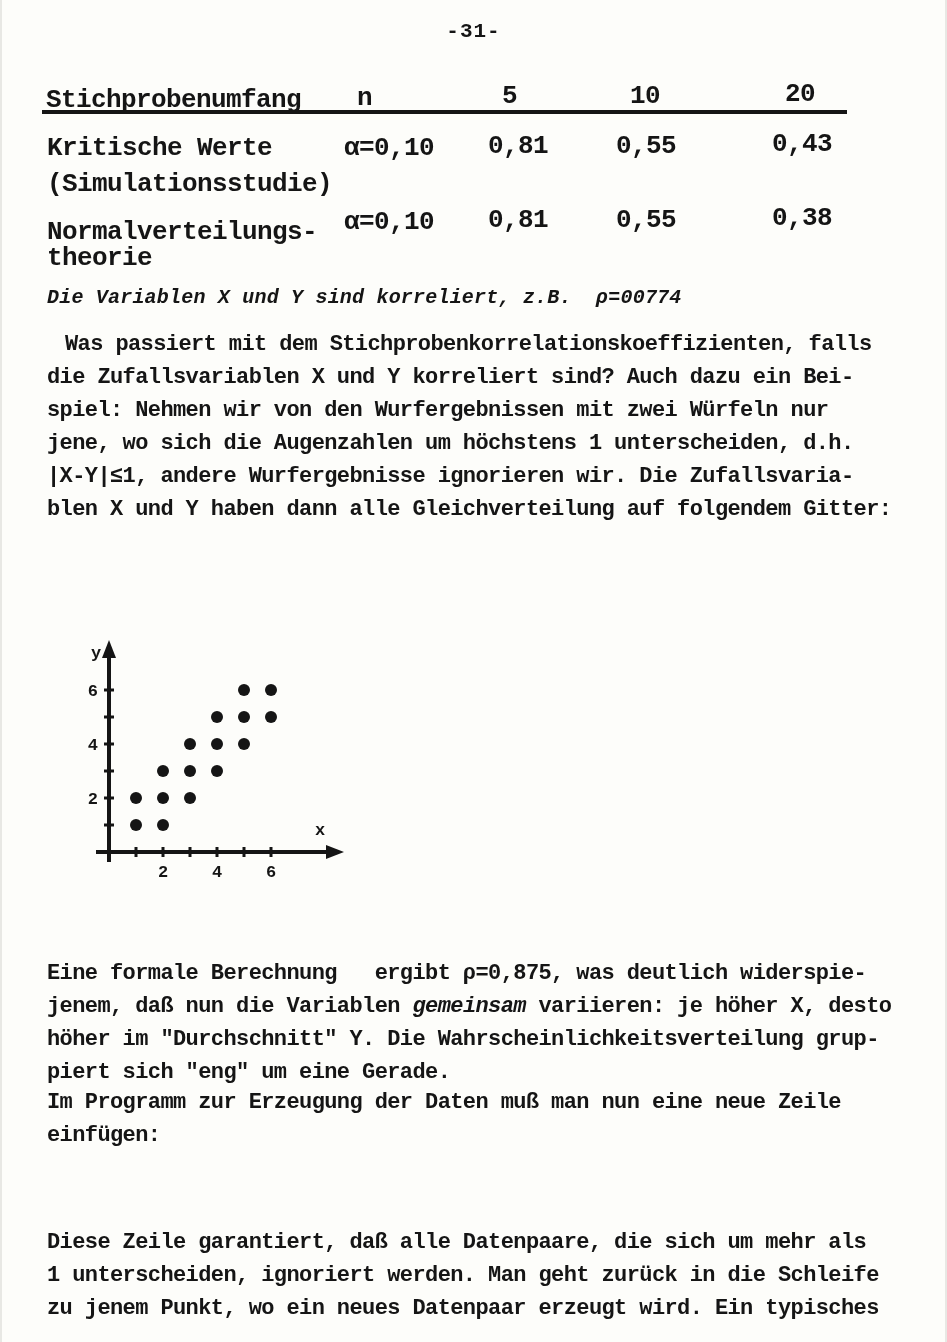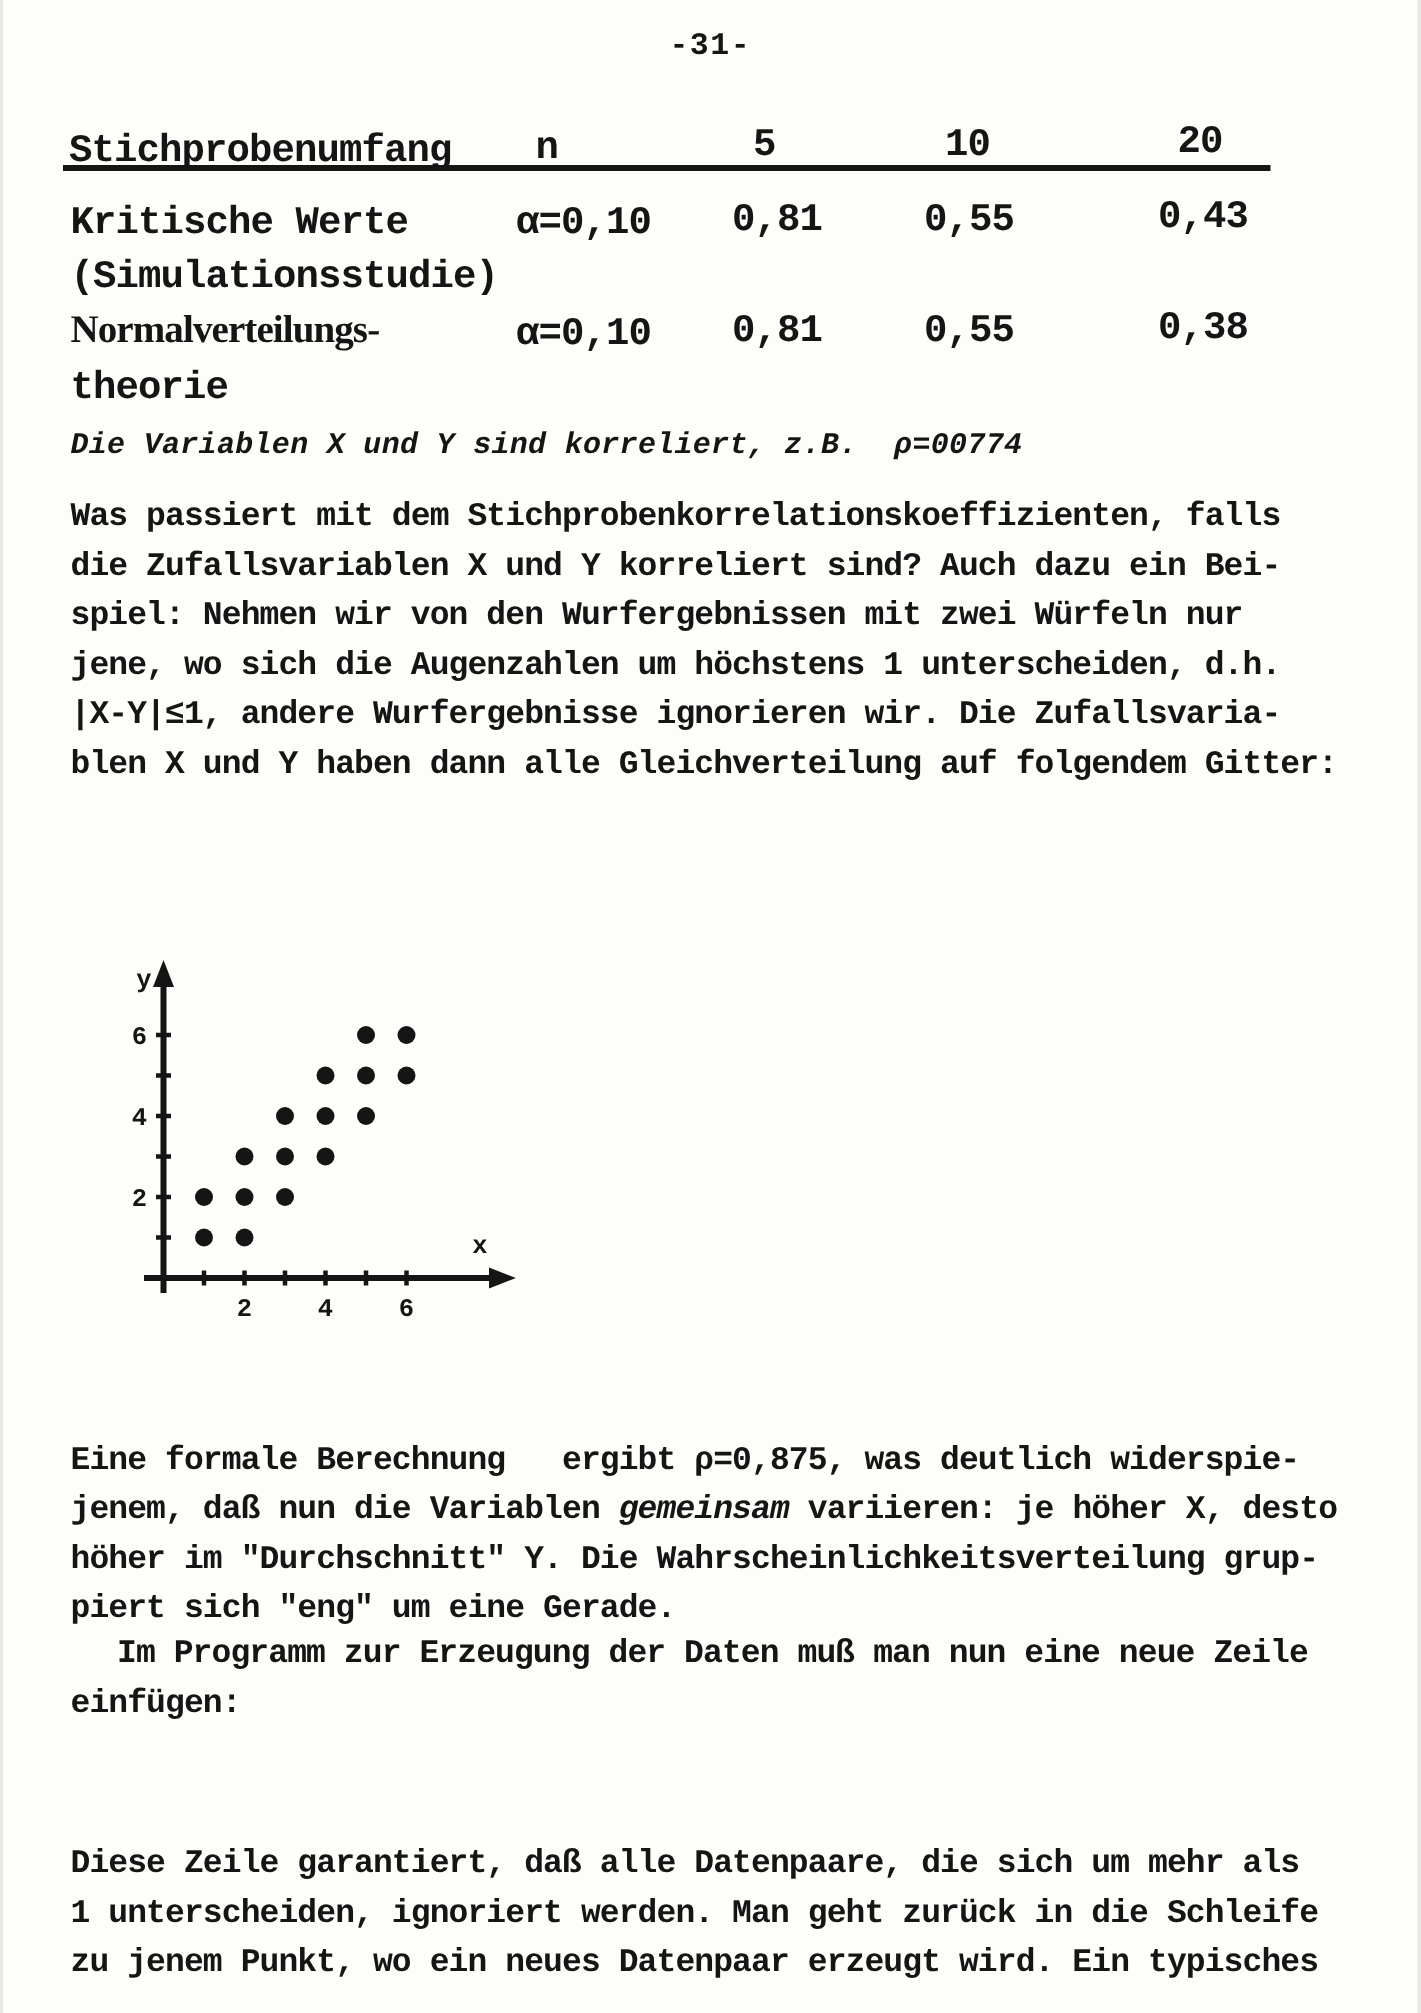--- a/index.html
+++ b/index.html
@@ -79,33 +79,33 @@
     <div>
       <div class="abs tbl-text" style="top:133px; left:45px;">Kritische Werte</div>
       <div class="abs tbl-text" style="top:169px; left:45px;">(Simulationsstudie)</div>
       <div class="abs tbl-text" style="top:133px; left:342px;">α=0,10</div>
       <div class="abs tbl-text" style="top:131px; left:486px;">0,81</div>
       <div class="abs tbl-text" style="top:131px; left:614px;">0,55</div>
       <div class="abs tbl-text" style="top:129px; left:770px;">0,43</div>
     </div>
 
     <div>
-      <div class="abs tbl-text" style="top:205px; left:45px;font-family:Liberation Serif, serif;">Normalverteilungs-</div>
+      <div class="abs tbl-text" style="top:217px; left:45px;">Normalverteilungs-</div>
       <div class="abs tbl-text" style="top:243px; left:45px;">theorie</div>
       <div class="abs tbl-text" style="top:207px; left:342px;">α=0,10</div>
       <div class="abs tbl-text" style="top:205px; left:486px;">0,81</div>
       <div class="abs tbl-text" style="top:205px; left:614px;">0,55</div>
       <div class="abs tbl-text" style="top:203px; left:770px;">0,38</div>
     </div>
   </div>
 
   <div class="abs note-italic" style="top:286px; left:45px;">Die Variablen X und Y sind korreliert, z.B.  ρ=00774</div>
 
   <div>
-    <div class="abs line" style="top:328px; left:45px;">Was passiert mit dem Stichprobenkorrelationskoeffizienten, falls</div>
+    <div class="abs line" style="top:328px; left:63px;">Was passiert mit dem Stichprobenkorrelationskoeffizienten, falls</div>
     <div class="abs line" style="top:361px; left:45px;">die Zufallsvariablen X und Y korreliert sind? Auch dazu ein Bei-</div>
     <div class="abs line" style="top:394px; left:45px;">spiel: Nehmen wir von den Wurfergebnissen mit zwei Würfeln nur</div>
     <div class="abs line" style="top:427px; left:45px;">jene, wo sich die Augenzahlen um höchstens 1 unterscheiden, d.h.</div>
     <div class="abs line" style="top:460px; left:45px;">|X-Y|≤1, andere Wurfergebnisse ignorieren wir. Die Zufallsvaria-</div>
     <div class="abs line" style="top:493px; left:45px;">blen X und Y haben dann alle Gleichverteilung auf folgendem Gitter:</div>
   </div>
 
   <svg class="abs" style="top:622px; left:82px;" width="280" height="265" viewBox="0 0 280 265">
       <line x1="12" y1="230" x2="246" y2="230" stroke="#151515" stroke-width="4"></line>
       <polygon points="260,230 242,223 242,237" fill="#151515"></polygon>
@@ -151,21 +151,21 @@
 
 
   <div>
     <div class="abs line" style="top:957px; left:45px;">Eine formale Berechnung   ergibt ρ=0,875, was deutlich widerspie-</div>
     <div class="abs line" style="top:990px; left:45px;"><span>jenem, daß nun die Variablen </span><span class="inline-italic">gemeinsam</span><span> variieren: je höher X, desto</span></div>
     <div class="abs line" style="top:1023px; left:45px;">höher im "Durchschnitt" Y. Die Wahrscheinlichkeitsverteilung grup-</div>
     <div class="abs line" style="top:1056px; left:45px;">piert sich "eng" um eine Gerade.</div>
   </div>
 
   <div>
-    <div class="abs line" style="top:1086px; left:45px;margin-left:31px;">Im Programm zur Erzeugung der Daten muß man nun eine neue Zeile</div>
+    <div class="abs line" style="top:1086px; left:45px;">Im Programm zur Erzeugung der Daten muß man nun eine neue Zeile</div>
     <div class="abs line" style="top:1119px; left:45px;">einfügen:</div>
   </div>
 
 
   <div>
     <div class="abs line" style="top:1226px; left:45px;">Diese Zeile garantiert, daß alle Datenpaare, die sich um mehr als</div>
     <div class="abs line" style="top:1259px; left:45px;">1 unterscheiden, ignoriert werden. Man geht zurück in die Schleife</div>
     <div class="abs line" style="top:1292px; left:45px;">zu jenem Punkt, wo ein neues Datenpaar erzeugt wird. Ein typisches</div>
   </div>
 

